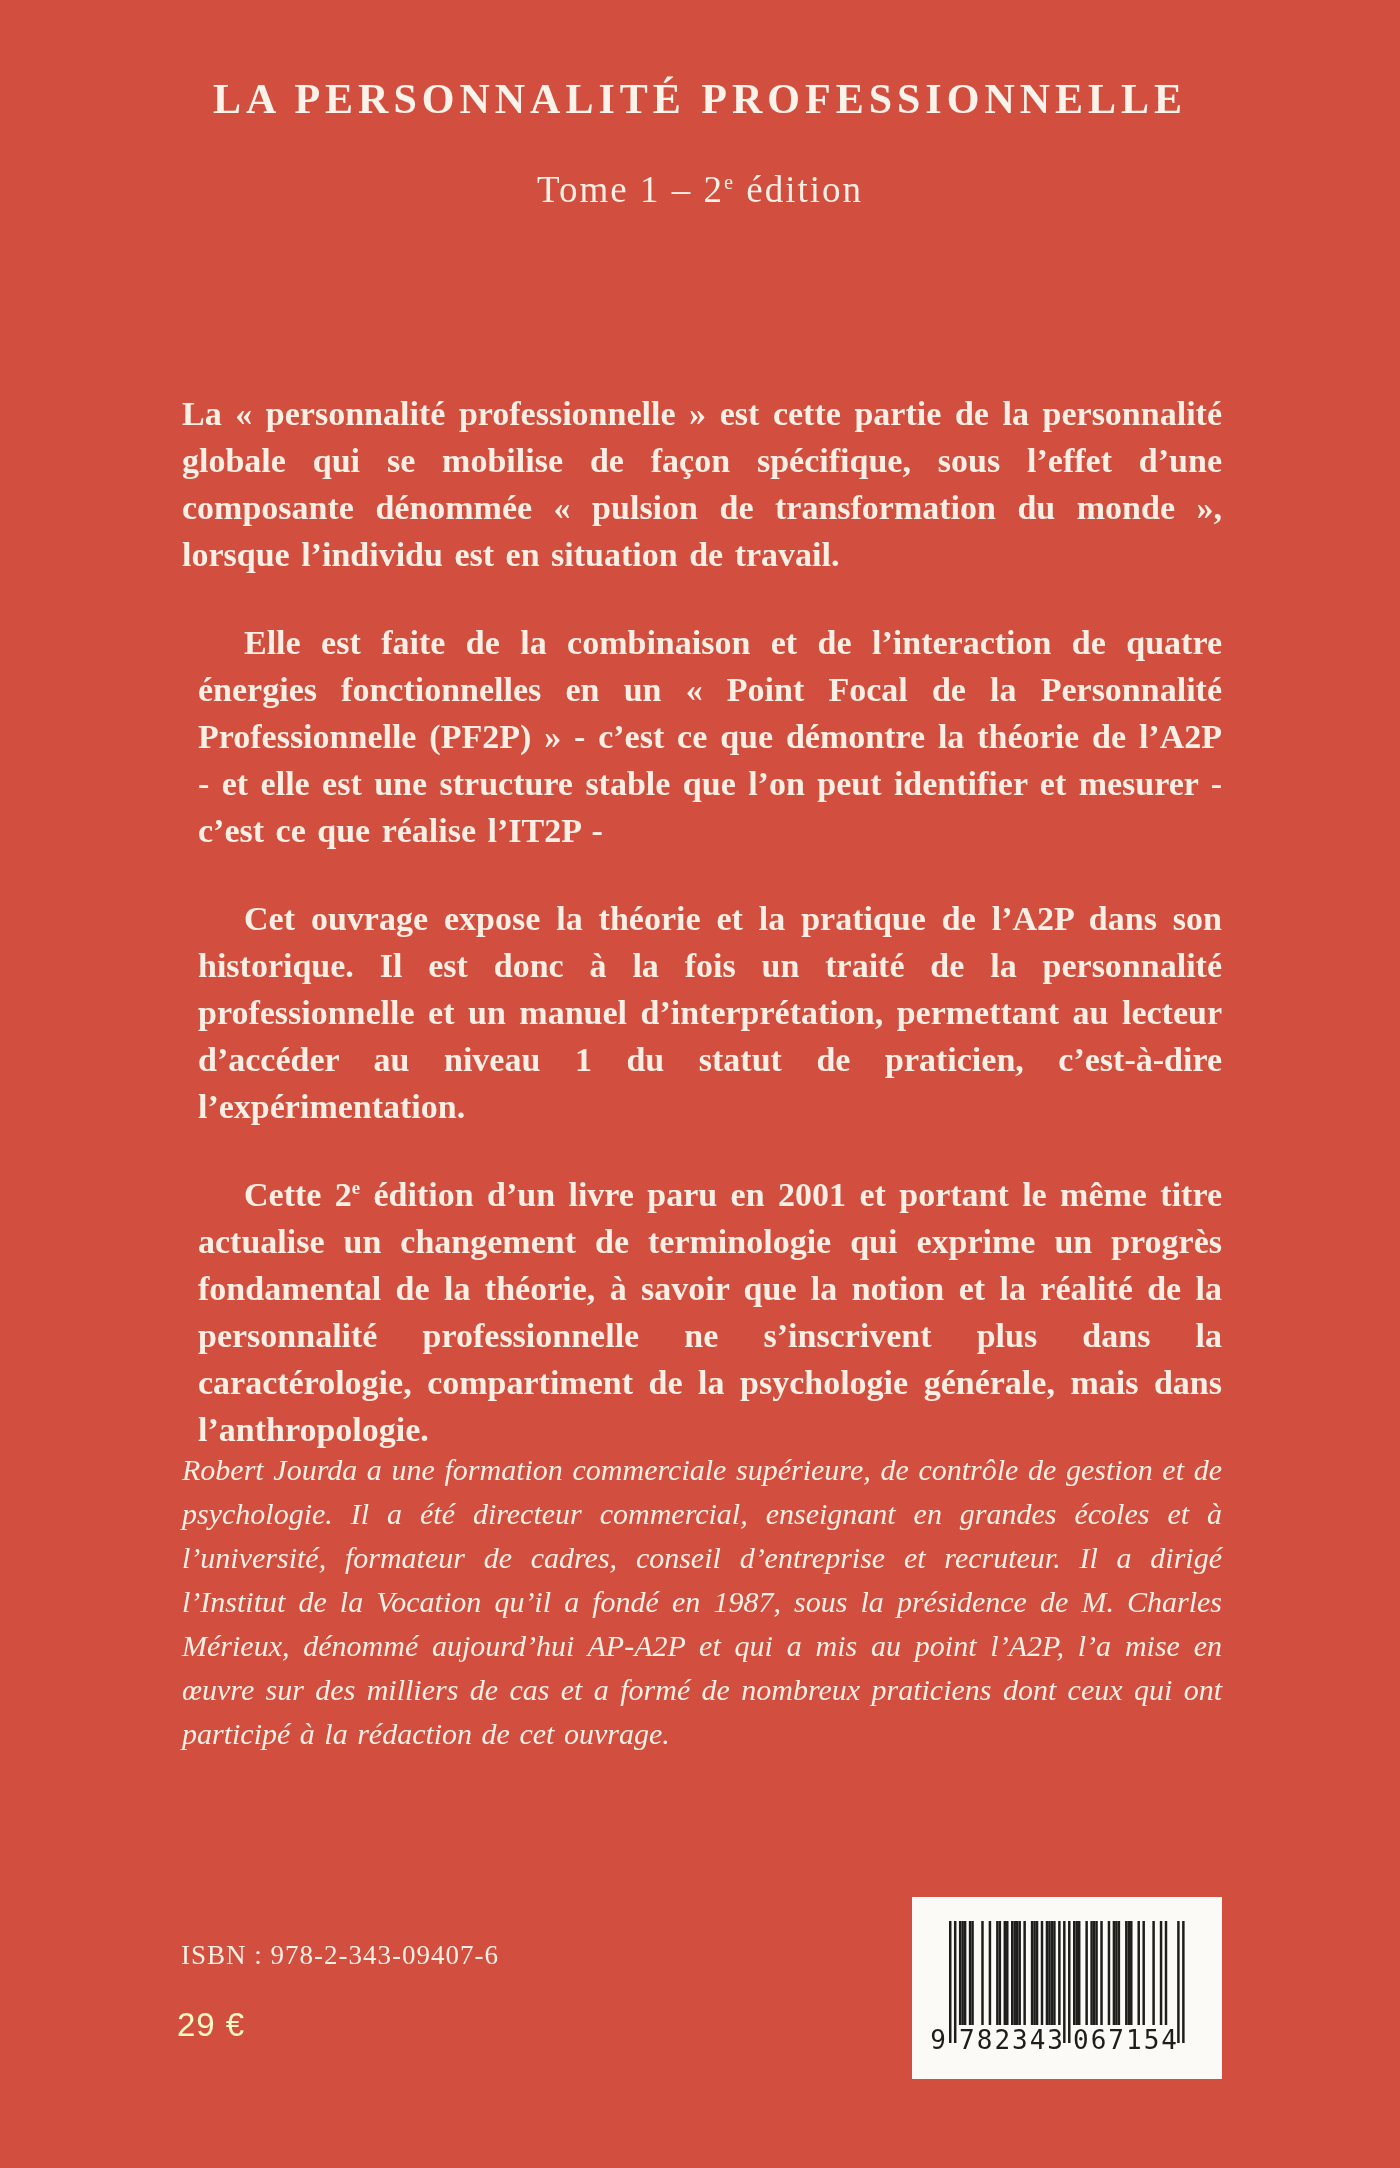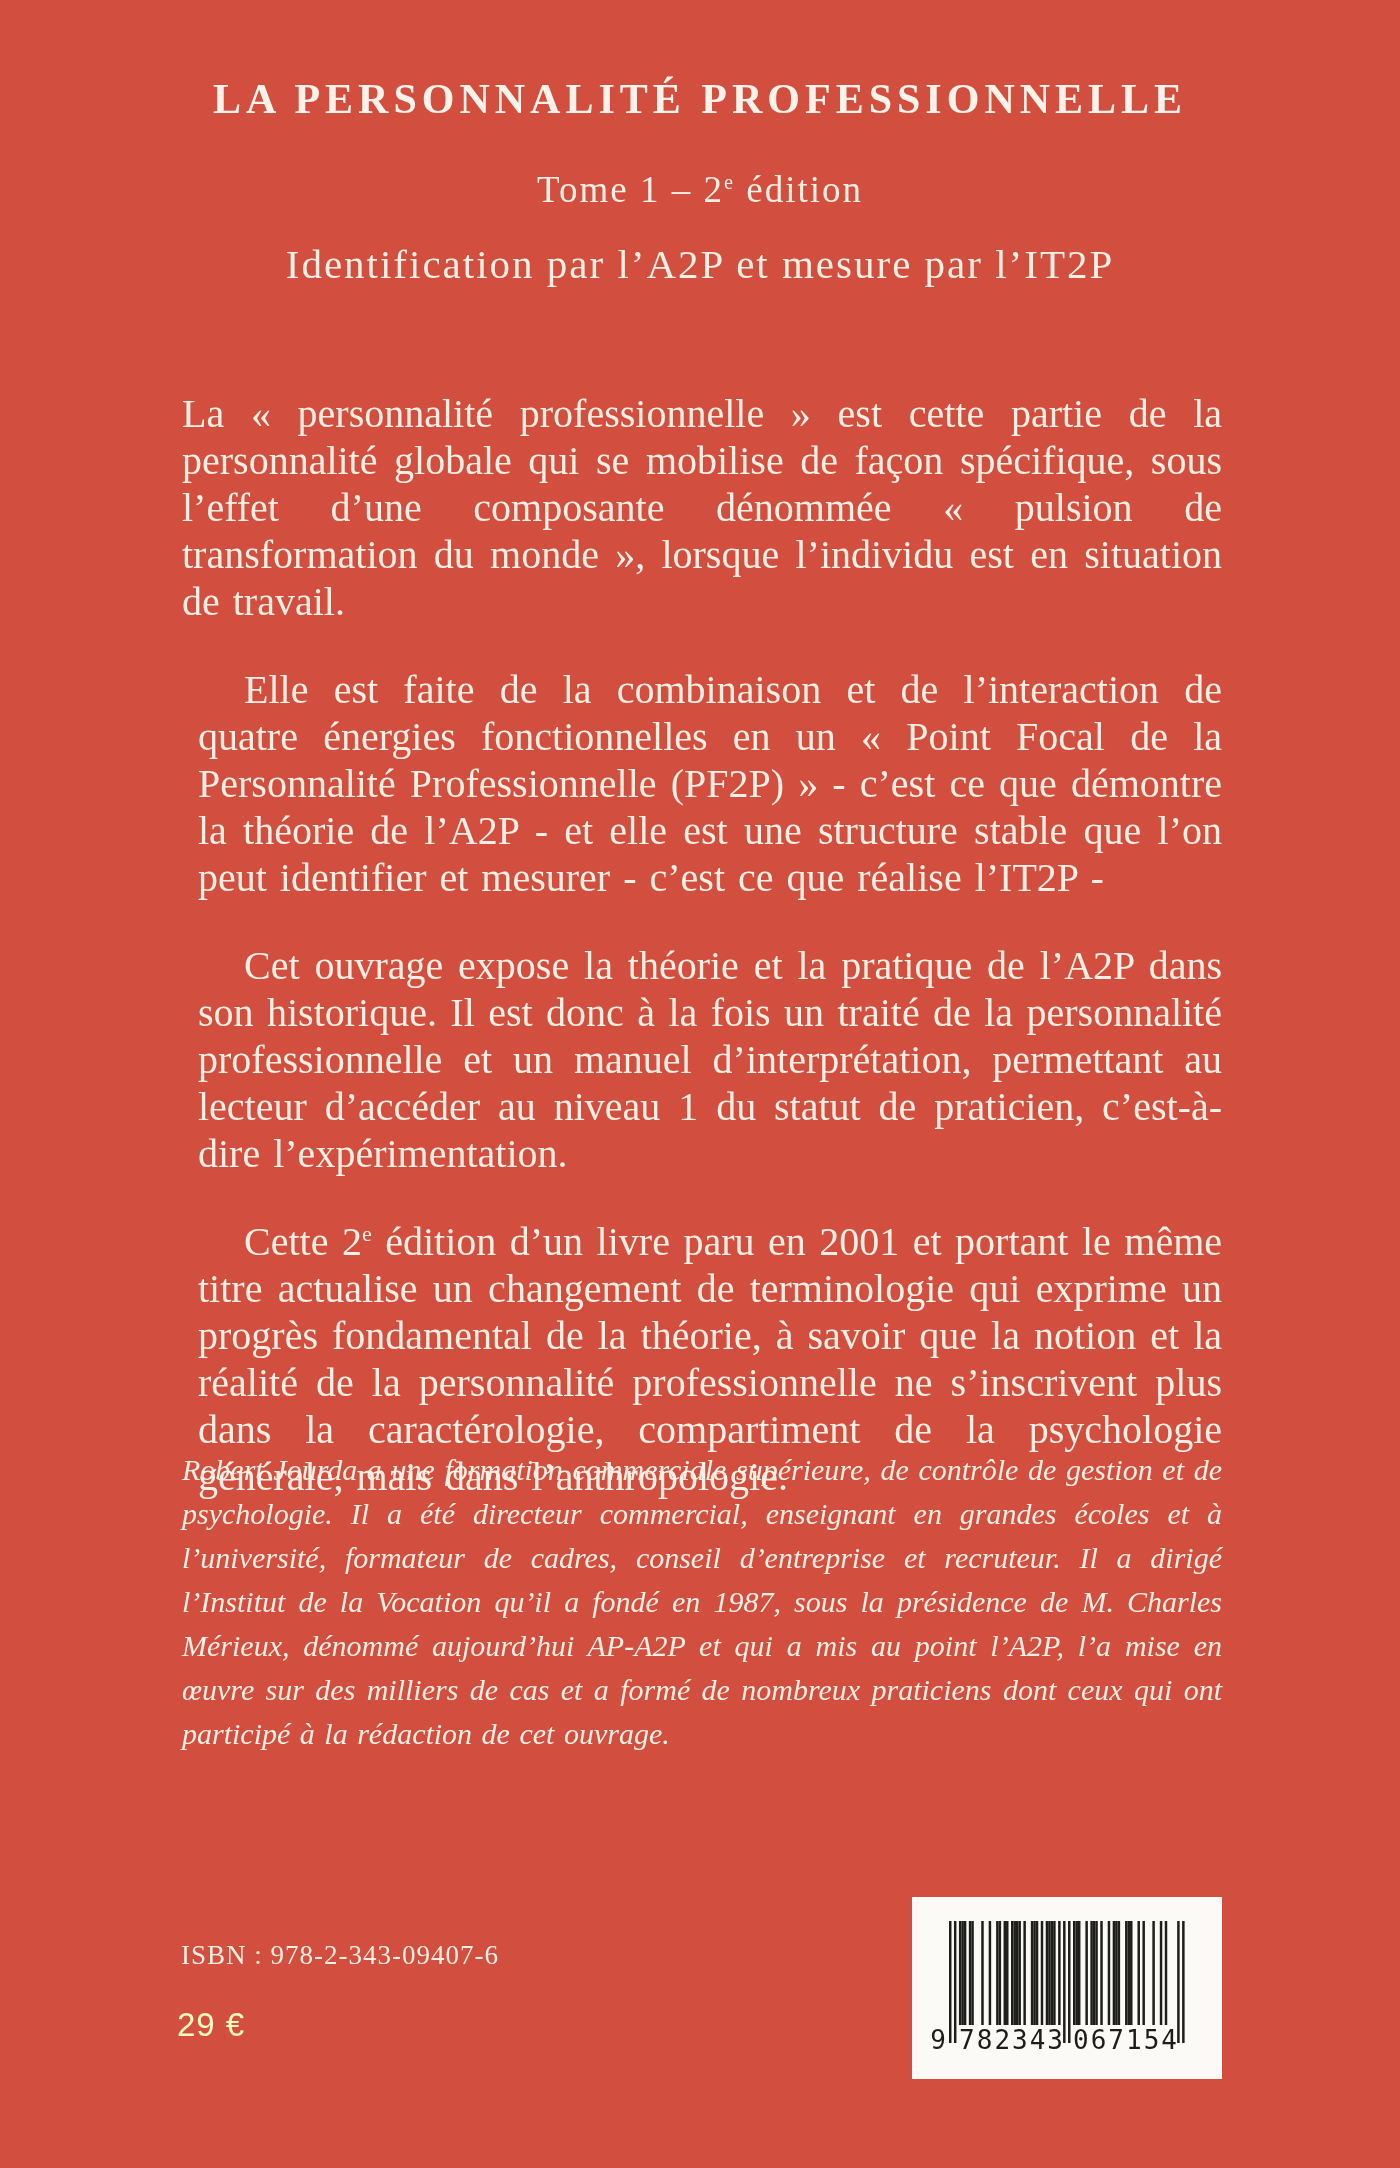--- a/index.html
+++ b/index.html
@@ -27,23 +27,24 @@
     font-size:37px;letter-spacing:2px;
   }
   .subtitle{
     position:absolute;top:240px;left:0;right:0;
     text-align:center;
     font-size:41px;letter-spacing:2px;
   }
   sup.sm{font-size:0.55em;vertical-align:super;line-height:0;}
   .blurb{
     position:absolute;top:390px;left:182px;width:1040px;
-    font-size:40px;line-height:47px;
+    font-size:34px;line-height:47px;
     text-align:justify;
     word-spacing:3px;
+    font-weight:bold;
   }
   .blurb p{margin:0 0 41px 0;}
   .blurb p.ind{text-indent:46px;margin-left:16px;}
   .bio{
     position:absolute;top:1448px;left:182px;width:1040px;
     font-style:italic;
     font-size:30px;line-height:44px;
     text-align:justify;
     word-spacing:2px;
   }
@@ -79,21 +80,20 @@
 </style>
 </head>
 <body>
 
 <div class="cover">
 
   <h1 class="title">LA PERSONNALITÉ PROFESSIONNELLE</h1>
 
   <div class="tome"><span>Tome 1 – 2</span><sup class="sm">e</sup><span> édition</span></div>
 
-  <div class="subtitle">Identification par l’A2P et mesure par l’IT2P</div>
 
   <div class="blurb">
     <p>La « personnalité professionnelle » est cette partie de la personnalité globale qui se mobilise de façon spécifique, sous l’effet d’une composante dénommée « pulsion de transformation du monde », lorsque l’individu est en situation de travail.</p>
     <p class="ind">Elle est faite de la combinaison et de l’interaction de quatre énergies fonctionnelles en un « Point Focal de la Personnalité Professionnelle (PF2P) » - c’est ce que démontre la théorie de l’A2P - et elle est une structure stable que l’on peut identifier et mesurer - c’est ce que réalise l’IT2P -</p>
     <p class="ind">Cet ouvrage expose la théorie et la pratique de l’A2P dans son historique. Il est donc à la fois un traité de la personnalité professionnelle et un manuel d’interprétation, permettant au lecteur d’accéder au niveau 1 du statut de praticien, c’est-à-dire l’expérimentation.</p>
     <p class="ind"><span>Cette 2</span><sup class="sm">e</sup><span> édition d’un livre paru en 2001 et portant le même titre actualise un changement de terminologie qui exprime un progrès fondamental de la théorie, à savoir que la notion et la réalité de la personnalité professionnelle ne s’inscrivent plus dans la caractérologie, compartiment de la psychologie générale, mais dans l’anthropologie.</span></p>
   </div>
 
   <div class="bio"><strong>Robert Jourda</strong><span> a une formation commerciale supérieure, de contrôle de gestion et de psychologie. Il a été directeur commercial, enseignant en grandes écoles et à l’université, formateur de cadres, conseil d’entreprise et recruteur. Il a dirigé l’Institut de la Vocation qu’il a fondé en 1987, sous la présidence de M. Charles Mérieux, dénommé aujourd’hui AP-A2P et qui a mis au point l’A2P, l’a mise en œuvre sur des milliers de cas et a formé de nombreux praticiens dont ceux qui ont participé à la rédaction de cet ouvrage.</span></div>
 

